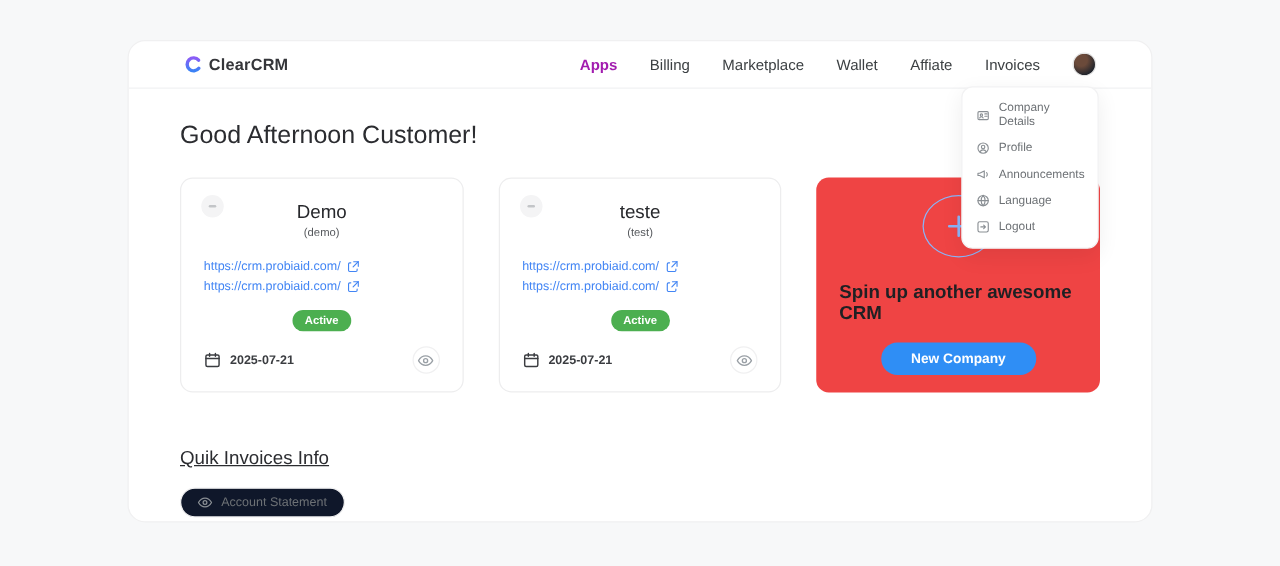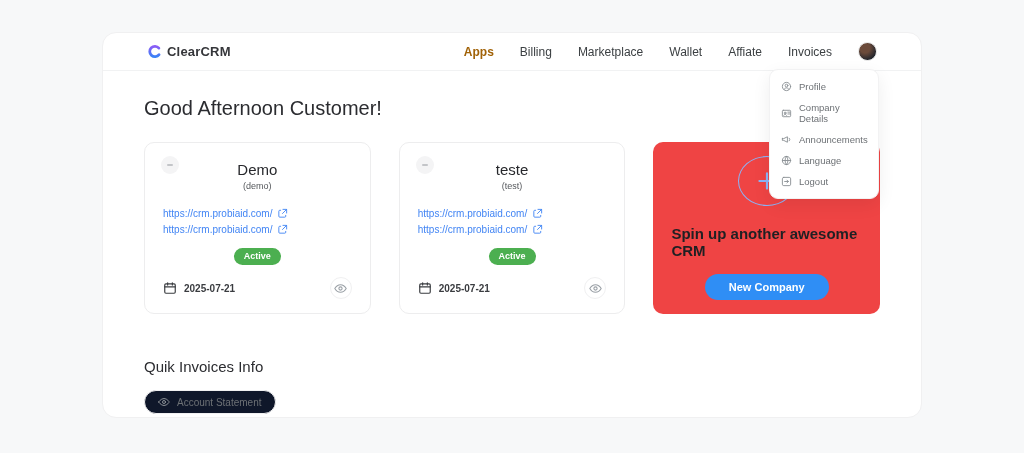--- a/index.html
+++ b/index.html
@@ -18,21 +18,21 @@
   
   .header {
     height:38px; display:flex; align-items:center; justify-content:space-between;
     padding:0 44px 0 44px; border-bottom:1px solid #f1f2f3;
   }
   .logo { display:flex; align-items:center; gap:5px; }
   .logo svg { width:15px; height:15px; display:block; }
   .logo-text { font-size:13px; font-weight:700; color:#35363a; letter-spacing:.2px; }
   .nav { display:flex; align-items:center; gap:26px; }
   .nav-item { font-size:12px; color:#3c4043; cursor:pointer; }
-  .nav-item.active { color:#a16207; font-weight:700; }
+  .nav-item.active { color:#a21caf; font-weight:700; }
   .avatar {
     width:19px; height:19px; border-radius:50%;
     background:radial-gradient(circle at 35% 30%, #6b4a3a 0 30%, #20242c 75%);
     border:1px solid #e3e3e3; cursor:pointer;
   }
   
   .user-menu {
     position:absolute; right:42px; top:36px; width:110px;
     background:#fff; border:1px solid #f2f2f3; border-radius:9px;
     box-shadow:0 6px 18px rgba(0,0,0,.07); padding:6px 0; z-index:20;
@@ -86,21 +86,21 @@
   }
   .plus-circle svg { width:26px; height:26px; stroke:#8ab4f8; }
   .new-card-title { font-size:15px; font-weight:700; color:#1f2023; margin-top:19px; }
   .new-company-btn {
     margin-top:15px; background:#2f8ef5; color:#fff; font-size:11px; font-weight:600;
     border:none; border-radius:14px; padding:7px 24px; cursor:pointer;
     font-family:"Liberation Sans", sans-serif;
   }
   
   .invoices { margin-top:44px; }
-  .invoices-title { font-size:15px; font-weight:500; color:#2b2c30; }
+  .invoices-title { font-size:15px; font-weight:500; color:#2b2c30;text-decoration:underline; }
   .stmt-btn {
     margin-top:15px; display:inline-flex; align-items:center; gap:7px;
     border:1px solid #f0f0f1; background:#0f172a; border-radius:12px;
     padding:5px 13px; font-size:10px; color:#6d7175; cursor:pointer;
     font-family:"Liberation Sans", sans-serif;
   }
   .stmt-btn svg { width:12px; height:12px; stroke:#8a8f94; }
   svg.ic { fill:none; stroke-width:2; stroke-linecap:round; stroke-linejoin:round; }
 </style>
 </head>
@@ -128,33 +128,33 @@
       <span class="nav-item">Wallet</span>
       <span class="nav-item">Affiate</span>
       <span class="nav-item">Invoices</span>
       <div class="avatar"></div>
     </div>
   </div>
 
   <div class="user-menu">
     <div class="menu-item">
       <svg class="ic" viewBox="0 0 24 24">
+        <rect x="3" y="5" width="18" height="14" rx="2"></rect>
+          <circle cx="9" cy="11" r="2"></circle>
+          <path d="M6 16c.7-1.5 1.7-2 3-2s2.3.5 3 2M15 9h4M15 13h4"></path>
+      </svg>
+      <span>Company Details</span>
+    </div>
+    <div class="menu-item">
+      <svg class="ic" viewBox="0 0 24 24">
         <circle cx="12" cy="12" r="9"></circle>
           <circle cx="12" cy="10" r="3"></circle>
           <path d="M6.5 18.5c1.2-2.4 3.2-3.5 5.5-3.5s4.3 1.1 5.5 3.5"></path>
       </svg>
       <span>Profile</span>
-    </div>
-    <div class="menu-item">
-      <svg class="ic" viewBox="0 0 24 24">
-        <rect x="3" y="5" width="18" height="14" rx="2"></rect>
-          <circle cx="9" cy="11" r="2"></circle>
-          <path d="M6 16c.7-1.5 1.7-2 3-2s2.3.5 3 2M15 9h4M15 13h4"></path>
-      </svg>
-      <span>Company Details</span>
     </div>
     <div class="menu-item">
       <svg class="ic" viewBox="0 0 24 24">
         <path d="M3 10v4h3l8 4V6l-8 4H3z"></path>
           <path d="M18 9a4.2 4.2 0 0 1 0 6"></path>
       </svg>
       <span>Announcements</span>
     </div>
     <div class="menu-item">
       <svg class="ic" viewBox="0 0 24 24">

